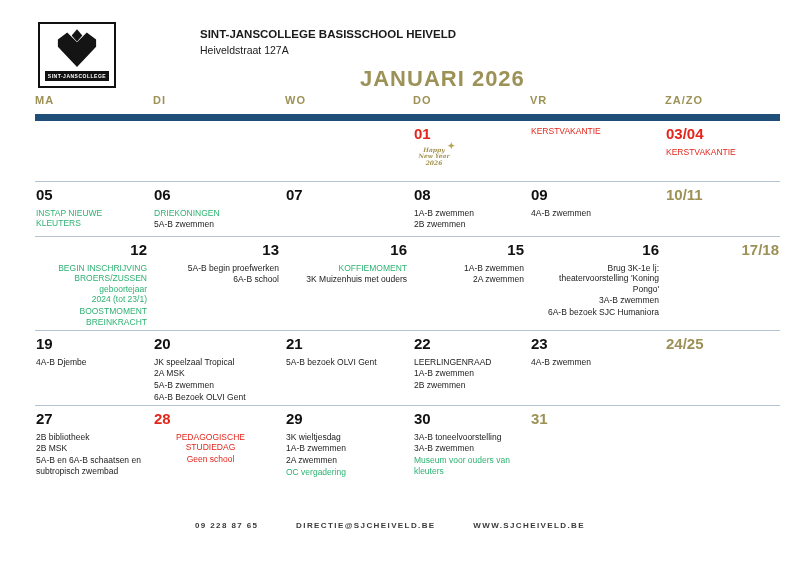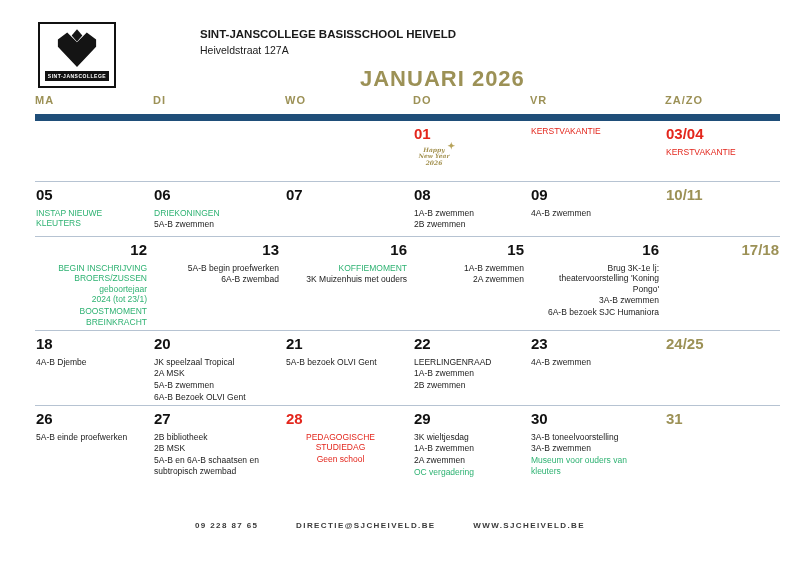--- a/index.html
+++ b/index.html
@@ -147,21 +147,21 @@
             <div class="date black">12</div>
             <div class="event green">BEGIN INSCHRIJVING
 BROERS/ZUSSEN geboortejaar
 2024 (tot 23/1)</div>
             <div class="event green">BOOSTMOMENT
 BREINKRACHT</div>
           </div>
           <div class="cell">
             <div class="date black">13</div>
             <div class="event black">5A-B begin proefwerken</div>
-            <div class="event black">6A-B zwembad</div>
+            <div class="event black">6A-B school</div>
           </div>
           <div class="cell">
             <div class="date black">16</div>
             <div class="event green">KOFFIEMOMENT</div>
             <div class="event black">3K Muizenhuis met ouders</div>
           </div>
           <div class="cell">
             <div class="date black">15</div>
             <div class="event black">1A-B zwemmen</div>
             <div class="event black">2A zwemmen</div>
@@ -172,21 +172,21 @@
 theatervoorstelling 'Koning Pongo'</div>
             <div class="event black">3A-B zwemmen</div>
             <div class="event black">6A-B bezoek SJC Humaniora</div>
           </div>
           <div class="cell">
             <div class="date gold">17/18</div>
           </div>
         </div>
         <div class="week">
           <div class="cell">
-            <div class="date black">18</div>
+            <div class="date black">19</div>
             <div class="event black">4A-B Djembe</div>
           </div>
           <div class="cell">
             <div class="date black">20</div>
             <div class="event black">JK speelzaal Tropical</div>
             <div class="event black">2A MSK</div>
             <div class="event black">5A-B zwemmen</div>
             <div class="event black">6A-B Bezoek OLVI Gent</div>
           </div>
           <div class="cell">
@@ -202,24 +202,20 @@
           <div class="cell">
             <div class="date black">23</div>
             <div class="event black">4A-B zwemmen</div>
           </div>
           <div class="cell">
             <div class="date gold">24/25</div>
           </div>
         </div>
         <div class="week">
           <div class="cell">
-            <div class="date black">26</div>
-            <div class="event black">5A-B einde proefwerken</div>
-          </div>
-          <div class="cell">
             <div class="date black">27</div>
             <div class="event black">2B bibliotheek</div>
             <div class="event black">2B MSK</div>
             <div class="event black">5A-B en 6A-B schaatsen en
 subtropisch zwembad</div>
           </div>
           <div class="cell center">
             <div class="date red">28</div>
             <div class="event red">PEDAGOGISCHE
 STUDIEDAG</div>

